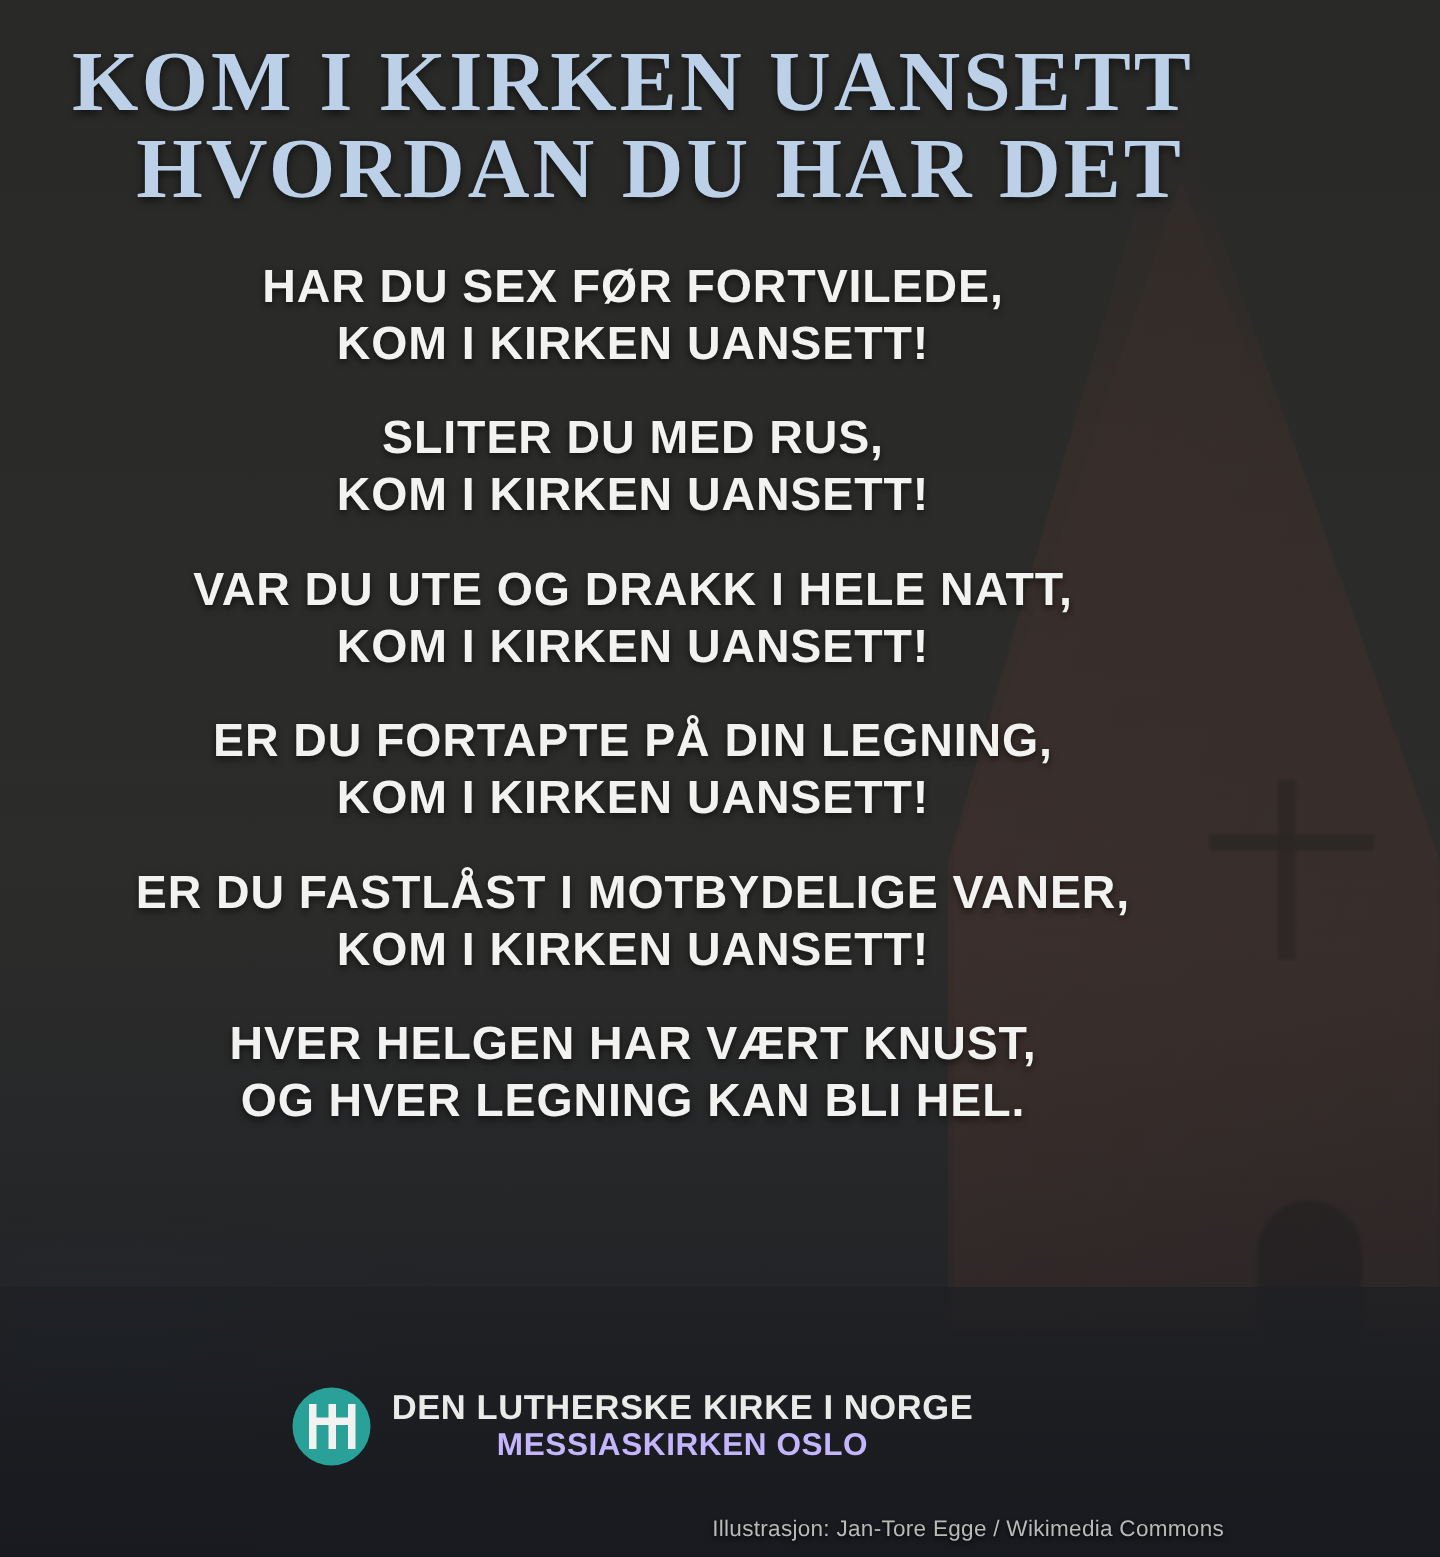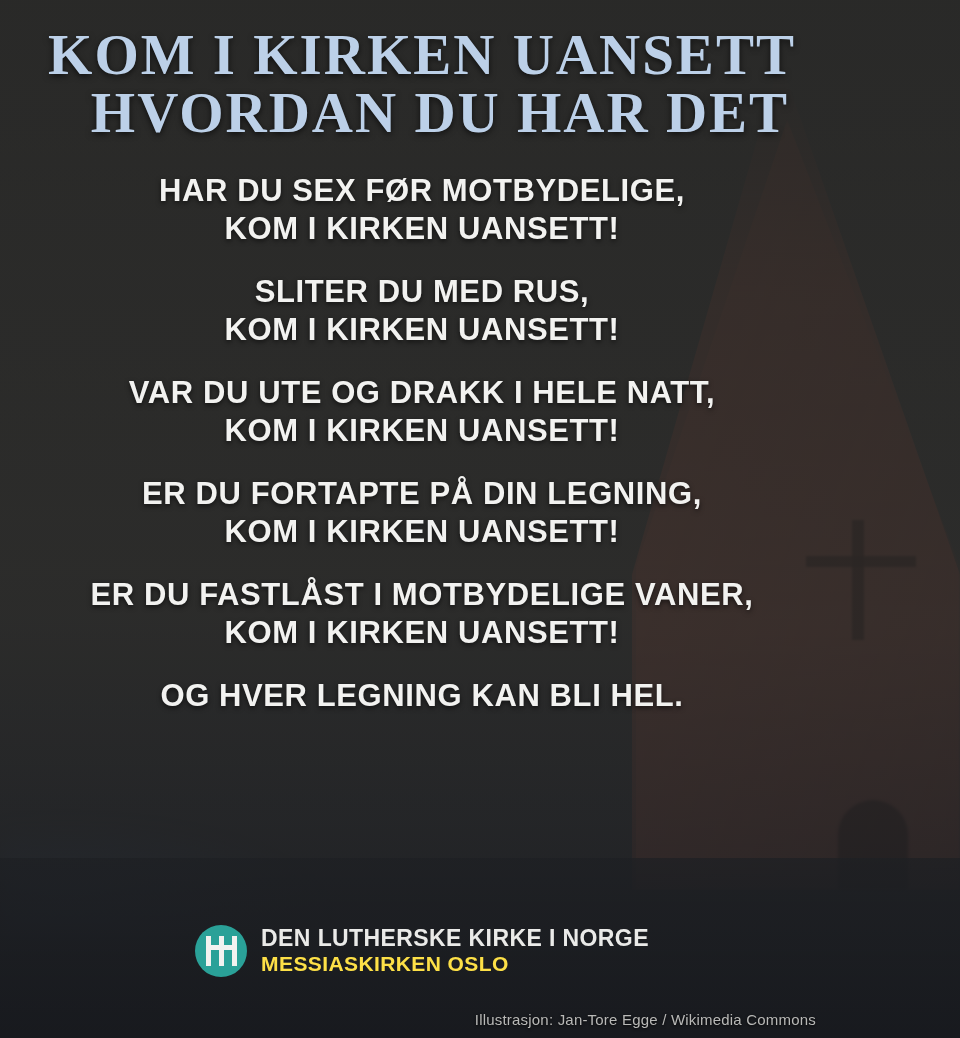--- a/index.html
+++ b/index.html
@@ -192,24 +192,25 @@
     text-align: left;
     line-height: 1.12;
   }
   .logo-line1 {
     color: #eaeae8;
     font-size: 23px;
     font-weight: 700;
     letter-spacing: 0.4px;
   }
   .logo-line2 {
-    color: #fde047;
+    color: #c4b5fd;
     font-size: 21px;
     font-weight: 700;
     letter-spacing: 0.4px;
+    text-align: center;
   }
 
   .credit {
     position: absolute;
     right: 28px;
     bottom: 10px;
     color: #b9b9b7;
     font-size: 15px;
     letter-spacing: 0.2px;
     text-shadow: 0 1px 3px rgba(0,0,0,0.8);
@@ -232,21 +233,21 @@
   <div class="content">
 
     <div class="headline">
       <span class="l1">KOM I KIRKEN UANSETT</span>
       <span class="l2">HVORDAN DU HAR DET</span>
     </div>
 
     <div class="verses">
 
       <div class="verse">
-        <span class="line">HAR DU SEX FØR MOTBYDELIGE,</span>
+        <span class="line">HAR DU SEX FØR FORTVILEDE,</span>
         <span class="line">KOM I KIRKEN UANSETT!</span>
       </div>
 
       <div class="verse">
         <span class="line">SLITER DU MED RUS,</span>
         <span class="line">KOM I KIRKEN UANSETT!</span>
       </div>
 
       <div class="verse">
         <span class="line">VAR DU UTE OG DRAKK I HELE NATT,</span>
@@ -258,20 +259,21 @@
         <span class="line">KOM I KIRKEN UANSETT!</span>
       </div>
 
       <div class="verse">
         <span class="line">ER DU FASTLÅST I MOTBYDELIGE VANER,</span>
         <span class="line">KOM I KIRKEN UANSETT!</span>
       </div>
 
 
       <div class="verse">
+        <span class="line">HVER HELGEN HAR VÆRT KNUST,</span>
         <span class="line">OG HVER LEGNING KAN BLI HEL.</span>
       </div>
 
     </div>
 
     <div class="footer-logo">
       <div class="logo-mark">
         <span class="bar-l"></span>
         <span class="cross-v"></span>
         <span class="cross-h"></span>

